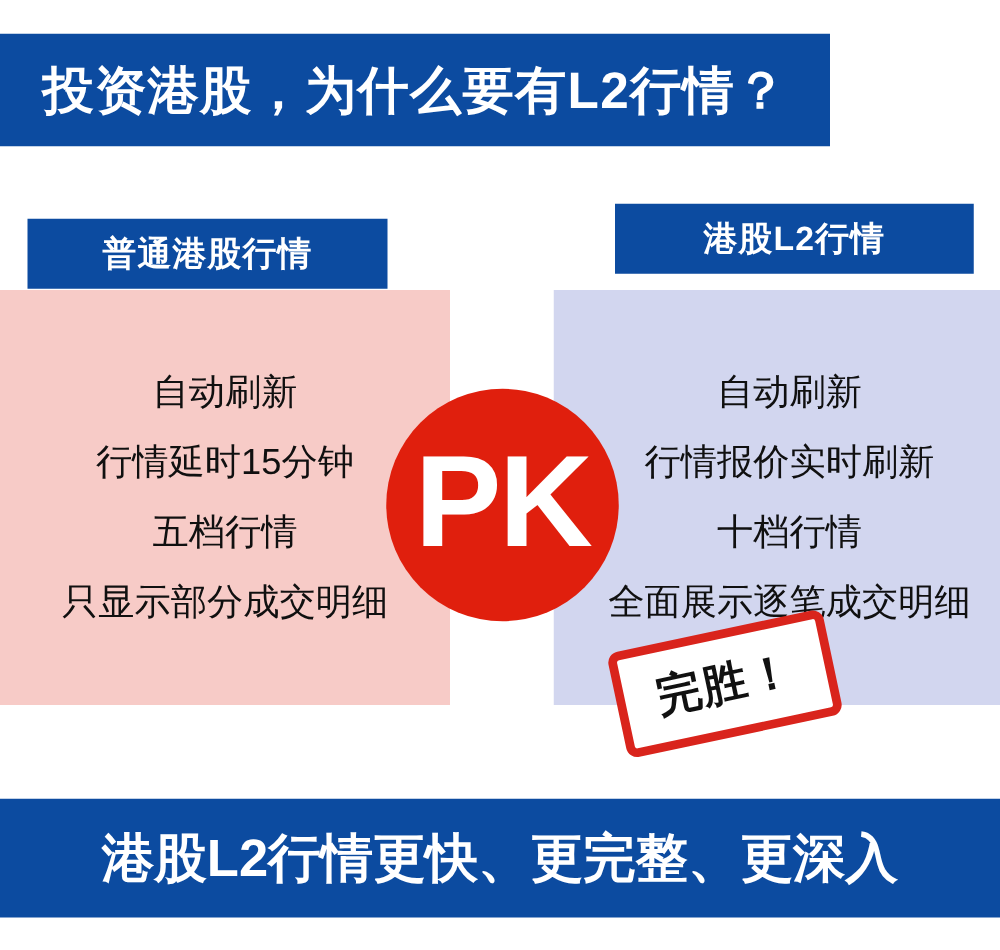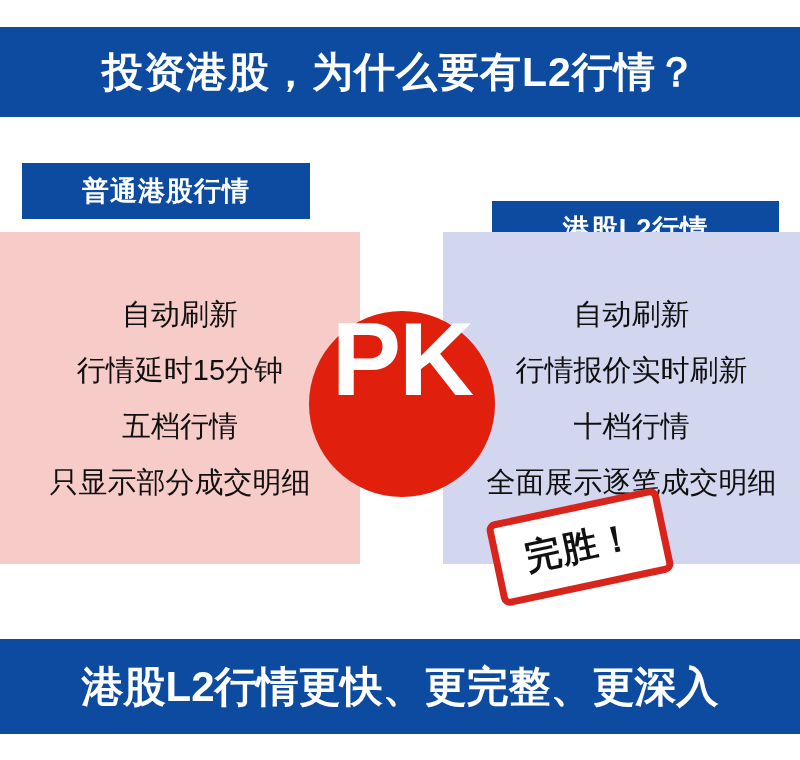--- a/index.html
+++ b/index.html
@@ -20,21 +20,21 @@
     height: 760px;
     background: #ffffff;
     overflow: hidden;
   }
 
   
   .header-band {
     position: absolute;
     left: 0;
     top: 27px;
-    width: 800px;
+    width: 664px;
     height: 90px;
     background: #0c4ba0;
     display: flex;
     align-items: center;
     justify-content: center;
     text-align: right;
   }
   .header-title {
     color: #ffffff;
     font-size: 41px;
@@ -47,30 +47,29 @@
   
   .label-box {
     position: absolute;
     background: #0c4ba0;
     display: flex;
     align-items: center;
     justify-content: center;
   }
   .label-box-left {
     left: 22px;
-    top: 163px;
+    top: 175px;
     width: 288px;
     height: 56px;
   }
   .label-box-right {
     left: 492px;
     top: 163px;
     width: 287px;
     height: 56px;
-    margin-top: 38px;
   }
   .label-text {
     color: #ffffff;
     font-size: 27px;
     font-weight: bold;
     letter-spacing: 1px;
     white-space: nowrap;
     line-height: 1;
   }
 
@@ -121,20 +120,21 @@
   
   .pk-badge {
     position: absolute;
     left: 309px;
     top: 311px;
     width: 186px;
     height: 186px;
     border-radius: 50%;
     background: #e01f0d;
     display: flex;
+    align-items: center;
     justify-content: center;
     z-index: 5;
   }
   .pk-text {
     color: #ffffff;
     font-size: 104px;
     font-weight: bold;
     line-height: 1;
     letter-spacing: -2px;
     margin-top: -4px;

